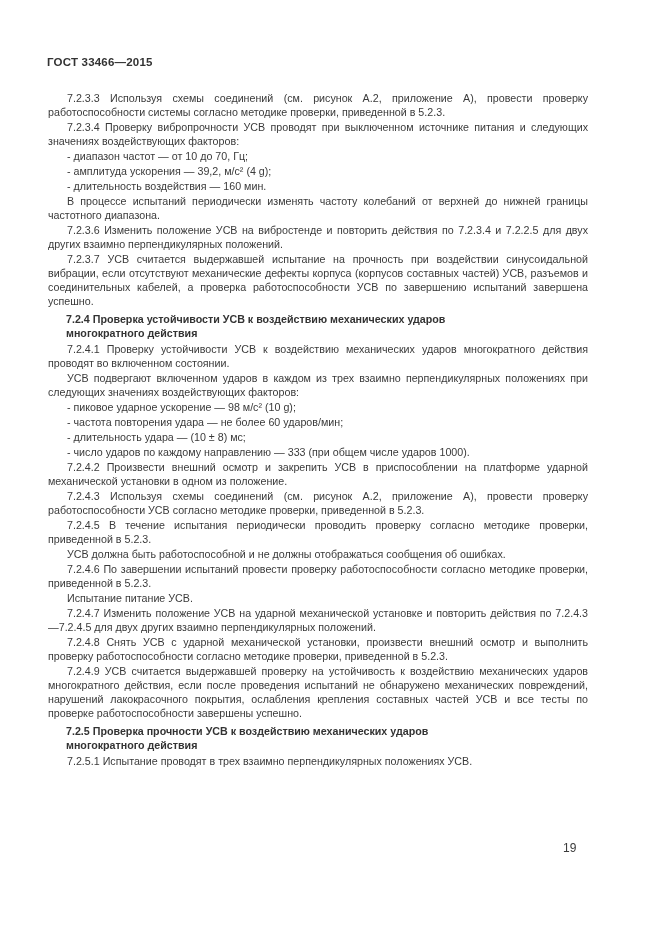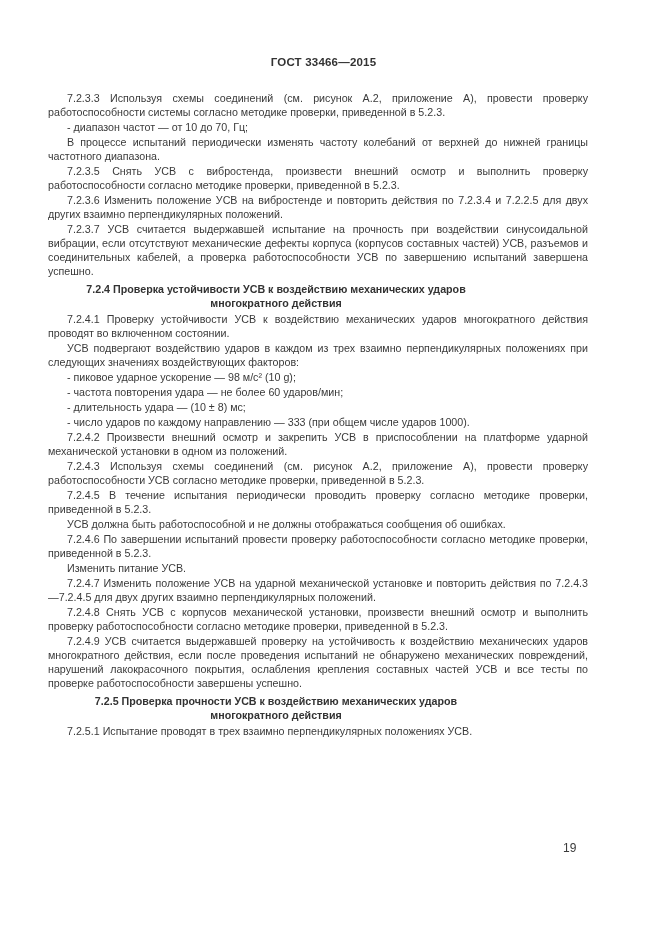--- a/index.html
+++ b/index.html
@@ -11,77 +11,79 @@
   .page {
     position: relative;
     width: 661px; height: 935px;
     background: #ffffff;
     color: #3a3a3a;
     overflow: hidden;
   }
   .doc-header {
     position: absolute;
     top: 56px; left: 47px; width: 553px;
-    text-align: center;
+    text-align: left;
     font-size: 11.5px;
     font-weight: bold;
     color: #333333;
     letter-spacing: 0.2px;
   }
   .doc-body {
     position: absolute;
     top: 90px; left: 47px; width: 542px;
     font-size: 10.7px;
     line-height: 14px;
     text-align: justify;
   }
   .doc-body p { margin: 1px; }
   p.para { text-indent: 19px; }
   p.heading {
     font-weight: bold;
     text-indent: 0;
-    text-align: center;
+    text-align: left;
     margin: 4px 0 2px 19px;
     max-width: 420px;
     color: #333333;
   }
   .page-number {
     position: absolute;
     top: 841px; left: 563px;
     font-size: 12px;
     color: #3a3a3a;
   }
 </style>
 </head>
 <body>
 
 <div class="page">
   <div class="doc-header">
     <span>ГОСТ 33466—2015</span>
   </div>
   <div class="doc-body">
       <p class="para">7.2.3.3 Используя схемы соединений (см. рисунок А.2, приложение А), провести проверку работоспособности системы согласно методике проверки, приведенной в 5.2.3.</p>
+      <p class="para">7.2.3.4 Проверку вибропрочности УСВ проводят при выключенном источнике питания и следующих значениях воздействующих факторов:</p>
       <p class="para">- диапазон частот — от 10 до 70, Гц;</p>
+      <p class="para">- амплитуда ускорения — 39,2, м/с² (4 g);</p>
+      <p class="para">- длительность воздействия — 160 мин.</p>
       <p class="para">В процессе испытаний периодически изменять частоту колебаний от верхней до нижней границы частотного диапазона.</p>
-      <p class="para">7.2.3.5 Снять УСВ с вибростенда, произвести внешний осмотр и выполнить проверку работоспособности согласно методике проверки, приведенной в 5.2.3.</p>
       <p class="para">7.2.3.6 Изменить положение УСВ на вибростенде и повторить действия по 7.2.3.4 и 7.2.2.5 для двух других взаимно перпендикулярных положений.</p>
       <p class="para">7.2.3.7 УСВ считается выдержавшей испытание на прочность при воздействии синусоидальной вибрации, если отсутствуют механические дефекты корпуса (корпусов составных частей) УСВ, разъемов и соединительных кабелей, а проверка работоспособности УСВ по завершению испытаний завершена успешно.</p>
       <p class="heading">7.2.4 Проверка устойчивости УСВ к воздействию механических ударов многократного действия</p>
       <p class="para">7.2.4.1 Проверку устойчивости УСВ к воздействию механических ударов многократного действия проводят во включенном состоянии.</p>
-      <p class="para">УСВ подвергают воздействию ударов в каждом из трех взаимно перпендикулярных положениях при следующих значениях воздействующих факторов:</p>
+      <p class="para">УСВ подвергают включенном ударов в каждом из трех взаимно перпендикулярных положениях при следующих значениях воздействующих факторов:</p>
       <p class="para">- пиковое ударное ускорение — 98 м/с² (10 g);</p>
       <p class="para">- частота повторения удара — не более 60 ударов/мин;</p>
       <p class="para">- длительность удара — (10 ± 8) мс;</p>
       <p class="para">- число ударов по каждому направлению — 333 (при общем числе ударов 1000).</p>
-      <p class="para">7.2.4.2 Произвести внешний осмотр и закрепить УСВ в приспособлении на платформе ударной механической установки в одном из положений.</p>
+      <p class="para">7.2.4.2 Произвести внешний осмотр и закрепить УСВ в приспособлении на платформе ударной механической установки в одном из положение.</p>
       <p class="para">7.2.4.3 Используя схемы соединений (см. рисунок А.2, приложение А), провести проверку работоспособности УСВ согласно методике проверки, приведенной в 5.2.3.</p>
       <p class="para">7.2.4.5 В течение испытания периодически проводить проверку согласно методике проверки, приведенной в 5.2.3.</p>
       <p class="para">УСВ должна быть работоспособной и не должны отображаться сообщения об ошибках.</p>
       <p class="para">7.2.4.6 По завершении испытаний провести проверку работоспособности согласно методике проверки, приведенной в 5.2.3.</p>
-      <p class="para">Изменить питание УСВ.</p>
+      <p class="para">Испытание питание УСВ.</p>
       <p class="para">7.2.4.7 Изменить положение УСВ на ударной механической установке и повторить действия по 7.2.4.3—7.2.4.5 для двух других взаимно перпендикулярных положений.</p>
-      <p class="para">7.2.4.8 Снять УСВ с корпусов механической установки, произвести внешний осмотр и выполнить проверку работоспособности согласно методике проверки, приведенной в 5.2.3.</p>
+      <p class="para">7.2.4.8 Снять УСВ с ударной механической установки, произвести внешний осмотр и выполнить проверку работоспособности согласно методике проверки, приведенной в 5.2.3.</p>
       <p class="para">7.2.4.9 УСВ считается выдержавшей проверку на устойчивость к воздействию механических ударов многократного действия, если после проведения испытаний не обнаружено механических повреждений, нарушений лакокрасочного покрытия, ослабления крепления составных частей УСВ и все тесты по проверке работоспособности завершены успешно.</p>
       <p class="heading">7.2.5 Проверка прочности УСВ к воздействию механических ударов многократного действия</p>
       <p class="para">7.2.5.1 Испытание проводят в трех взаимно перпендикулярных положениях УСВ.</p>
     </div>
   <div class="page-number">19</div>
 </div>
 
 </body></html>

